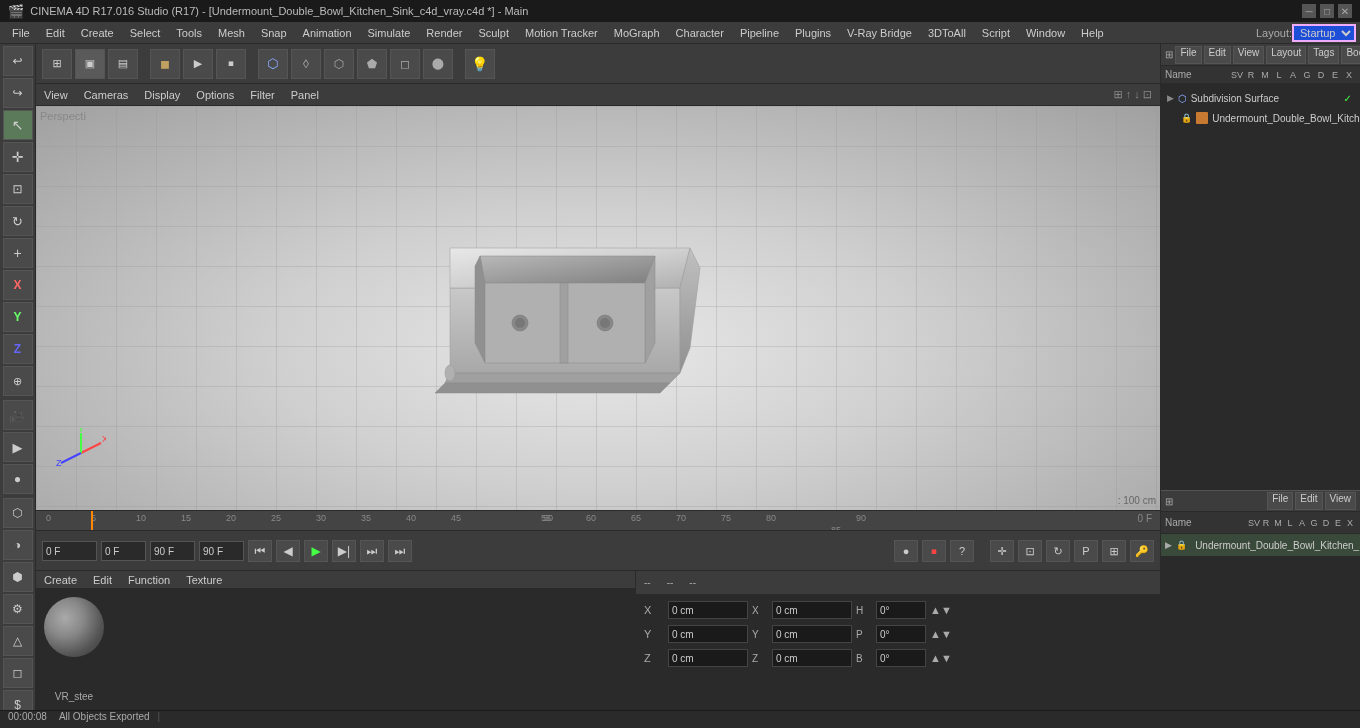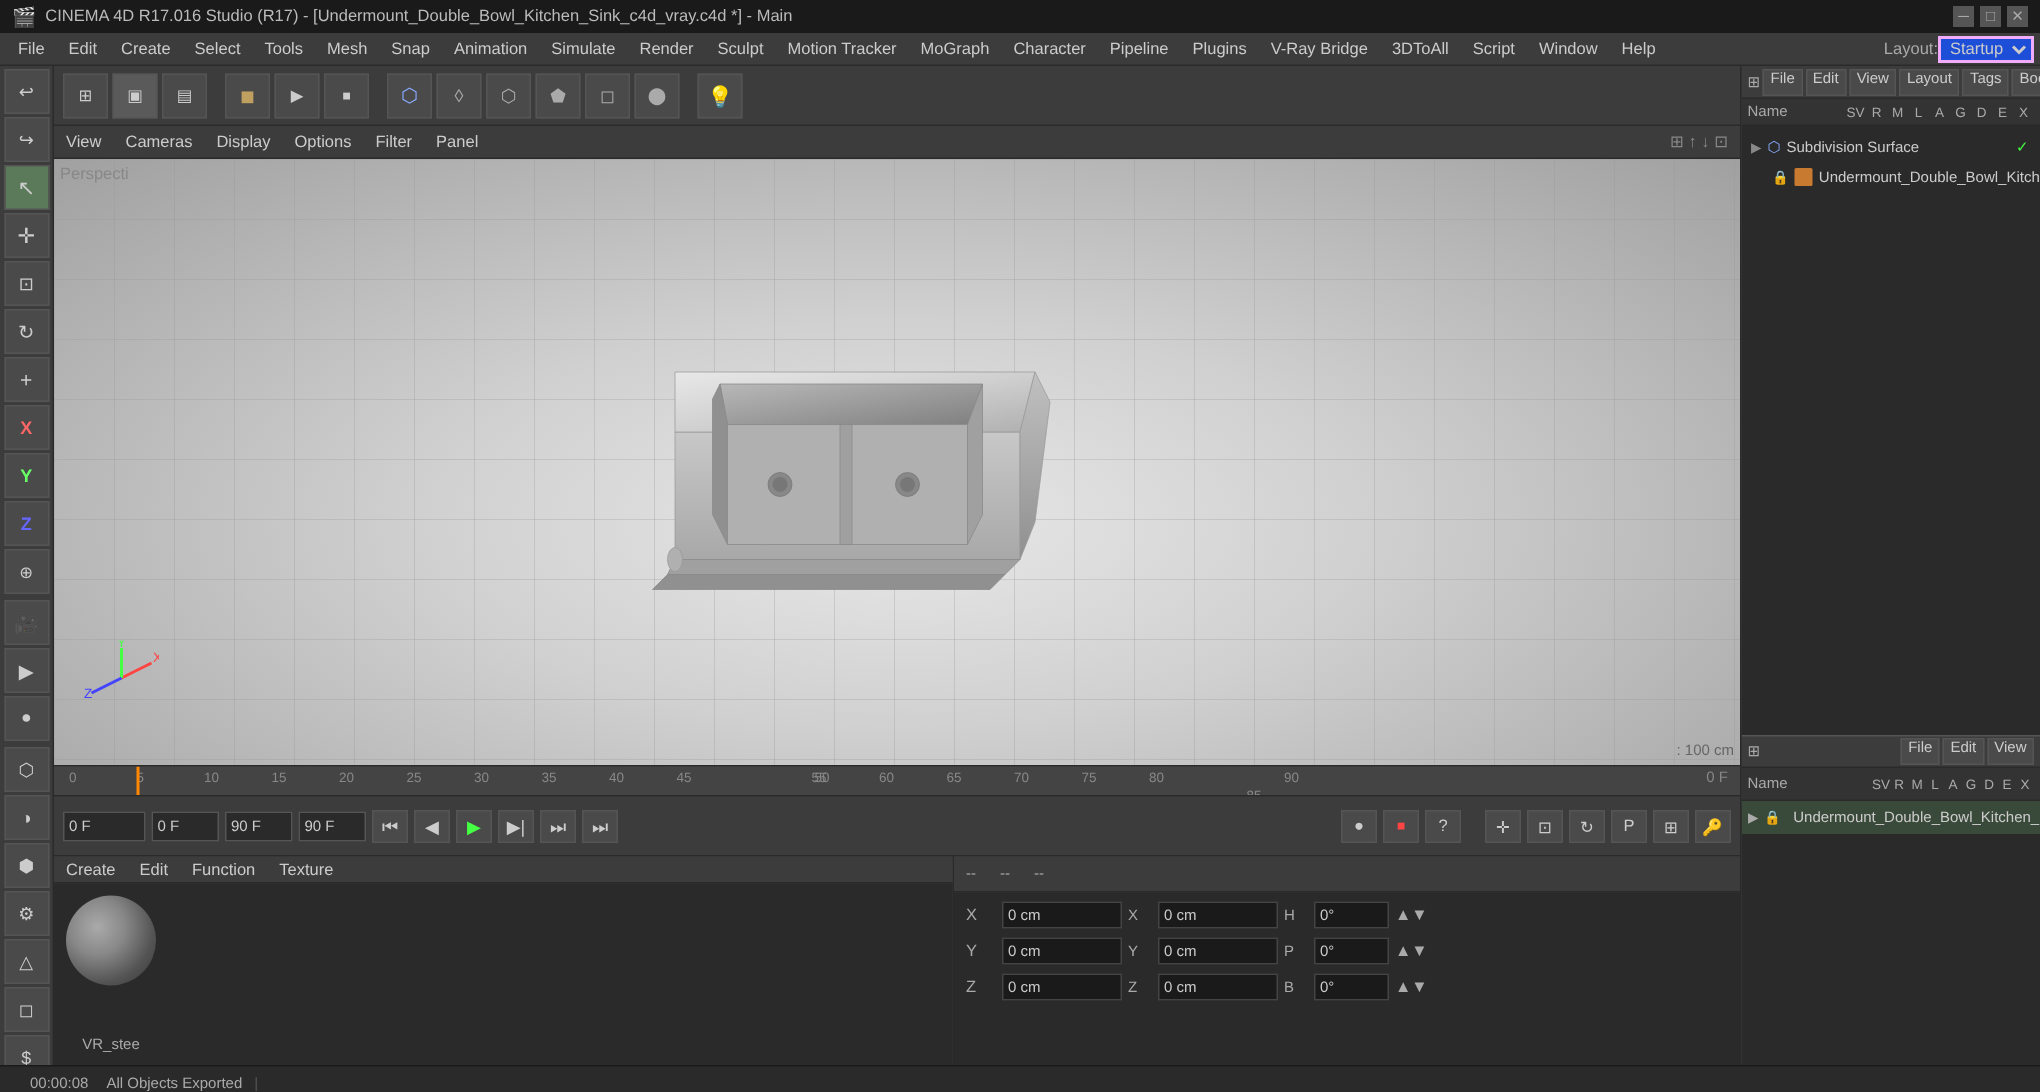--- a/index.html
+++ b/index.html
@@ -85,21 +85,21 @@
     
     #materials-panel { height: 220px; display: flex; flex-direction: column; }
     #materials-toolbar { height: 22px; background: #3c3c3c; display: flex; align-items: center; padding: 0 4px; gap: 2px; border-bottom: 1px solid #2a2a2a; }
     #materials-body { flex: 1; background: #2a2a2a; overflow-y: auto; }
     .mat-row { display: flex; align-items: center; height: 22px; padding: 0 4px; cursor: pointer; gap: 4px; }
     .mat-row.selected { background: #3a4a3a; }
     .mat-color { width: 12px; height: 12px; background: #c87a30; border-radius: 1px; }
     .mat-name { flex: 1; color: #ccc; font-size: 10px; }
 
     
-    #status-bar { height: 18px; background: #2a2a2a; border-top: 1px solid #1a1a1a; display: flex; align-items: flex-end; padding: 0 20px; color: #aaa; font-size: 10px; }
+    #status-bar { height: 18px; background: #2a2a2a; border-top: 1px solid #1a1a1a; display: flex; align-items: flex-start; padding: 0 8px; color: #aaa; font-size: 10px; }
 
     
     #persp-label { position: absolute; top: 4px; left: 4px; color: #888; font-size: 11px; }
 
     
     #viewport-canvas-inner {
       background: radial-gradient(ellipse at 50% 60%, #e8e8e8 0%, #d0d0d0 40%, #b8b8b8 70%, #a0a0a0 100%);
     }
 
     

